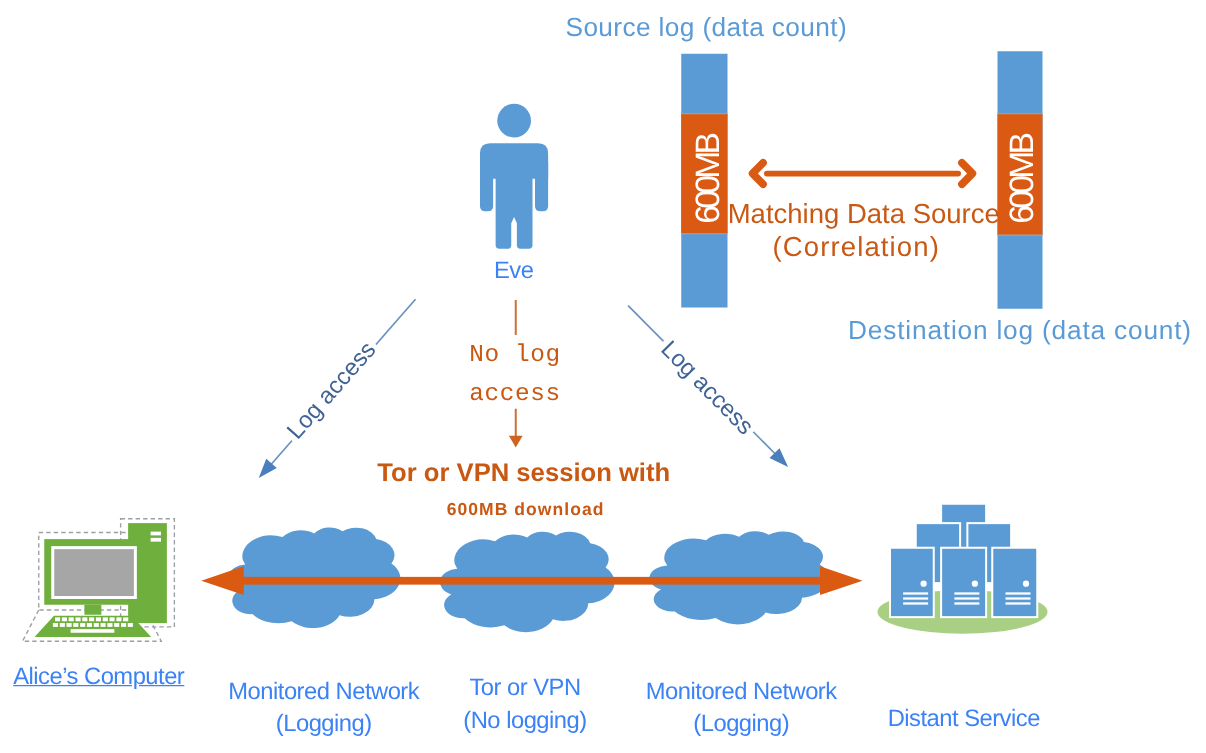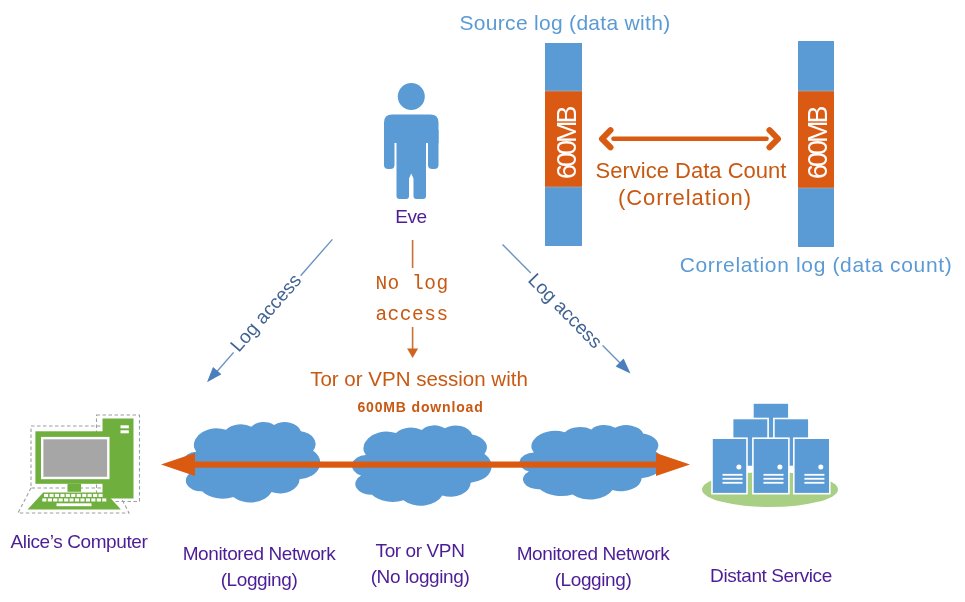--- a/index.html
+++ b/index.html
@@ -1,21 +1,21 @@
 <!DOCTYPE html>
 <html><head>
 <meta charset="utf-8">
 <style>
   html,body{margin:0;padding:0;}
   body{width:965px;height:602px;position:relative;background:#ffffff;
        font-family:"Liberation Sans", sans-serif;overflow:hidden;}
   .t{position:absolute;white-space:nowrap;transform:translateX(-50%);text-align:center;}
   .blue{color:#5B9BD5;font-size:21px;}
   .orange{color:#C85812;}
-  .navy{color:#4c1d95;font-size:19px;letter-spacing:-0.4px;}
+  .navy{color:#3b82f6;font-size:19px;letter-spacing:-0.4px;}
   svg.bg{position:absolute;left:0;top:0;}
 </style>
 </head>
 <body>
 <svg class="bg" width="965" height="602" viewBox="0 0 965 602">
 
   <g>
     <rect x="545" y="43" width="37" height="203" fill="#5B9BD5"></rect>
     <rect x="545" y="91" width="37" height="96" fill="#DA5A14"></rect>
     <rect x="798" y="41" width="36" height="206" fill="#5B9BD5"></rect>
@@ -133,27 +133,27 @@
     <text transform="translate(817.5,143.8) rotate(-90)" text-anchor="middle" dominant-baseline="central">600MB</text>
   </g>
   <g stroke="#ADADAD" stroke-width="0.8" opacity="0.85">
     <line x1="545" y1="91" x2="582" y2="91"></line>
     <line x1="545" y1="187" x2="582" y2="187"></line>
     <line x1="798" y1="91" x2="834" y2="91"></line>
     <line x1="798" y1="188" x2="834" y2="188"></line>
   </g>
 </svg>
 
-<div class="t blue" style="left:565px;top:11px;letter-spacing:0.3px;">Source log (data with)</div>
-<div class="t blue" style="left:816px;top:253px;letter-spacing:0.65px;">Correlation log (data count)</div>
-<div class="t orange" style="left:691px;top:157px;font-size:22px;line-height:28.5px;">Service Data Count</div>
+<div class="t blue" style="left:565px;top:11px;letter-spacing:0.3px;">Source log (data count)</div>
+<div class="t blue" style="left:816px;top:253px;letter-spacing:0.65px;">Destination log (data count)</div>
+<div class="t orange" style="left:691px;top:157px;font-size:22px;line-height:28.5px;">Matching Data Source</div>
 <div class="t orange" style="left:685px;top:183.5px;font-size:22px;line-height:28.5px;letter-spacing:0.9px;">(Correlation)</div>
 <div class="t orange" style="left:412px;top:268.5px;font-size:19.5px;line-height:31px;letter-spacing:0.5px;font-family:Liberation Mono, monospace;">No log<br>access</div>
-<div class="t orange" style="left:419px;top:364.5px;font-size:20.5px;line-height:28px;font-weight:normal;text-align:center;">Tor or VPN session with</div>
+<div class="t orange" style="left:419px;top:364.5px;font-size:20.5px;line-height:28px;font-weight:bold;text-align:center;">Tor or VPN session with</div>
 <div class="t orange" style="left:420.5px;top:392.5px;font-size:14px;line-height:28px;font-weight:bold;letter-spacing:0.85px;">600MB download</div>
 <div class="t navy" style="left:411px;top:206px;font-size:19px;">Eve</div>
-<div class="t navy" style="left:79px;top:531px;">Alice’s Computer</div>
+<div class="t navy" style="left:79px;top:531px;text-decoration:underline;">Alice’s Computer</div>
 <div class="t navy" style="left:771px;top:565px;">Distant Service</div>
 <div class="t navy" style="left:259px;top:541px;line-height:25.5px;">Monitored Network<br>(Logging)</div>
 <div class="t navy" style="left:420px;top:538px;line-height:25.5px;">Tor or VPN<br>(No logging)</div>
 <div class="t navy" style="left:593px;top:541px;line-height:25.5px;">Monitored Network<br>(Logging)</div>
 <div class="t" style="left:266px;top:302px;color:#406394;font-size:19px;background:#fff;padding:0 3px;transform:translateX(-50%) rotate(-48.7deg);">Log access</div>
 <div class="t" style="left:565px;top:300px;color:#406394;font-size:19px;background:#fff;padding:0 3px;transform:translateX(-50%) rotate(45.5deg);">Log access</div>
 
 </body></html>

